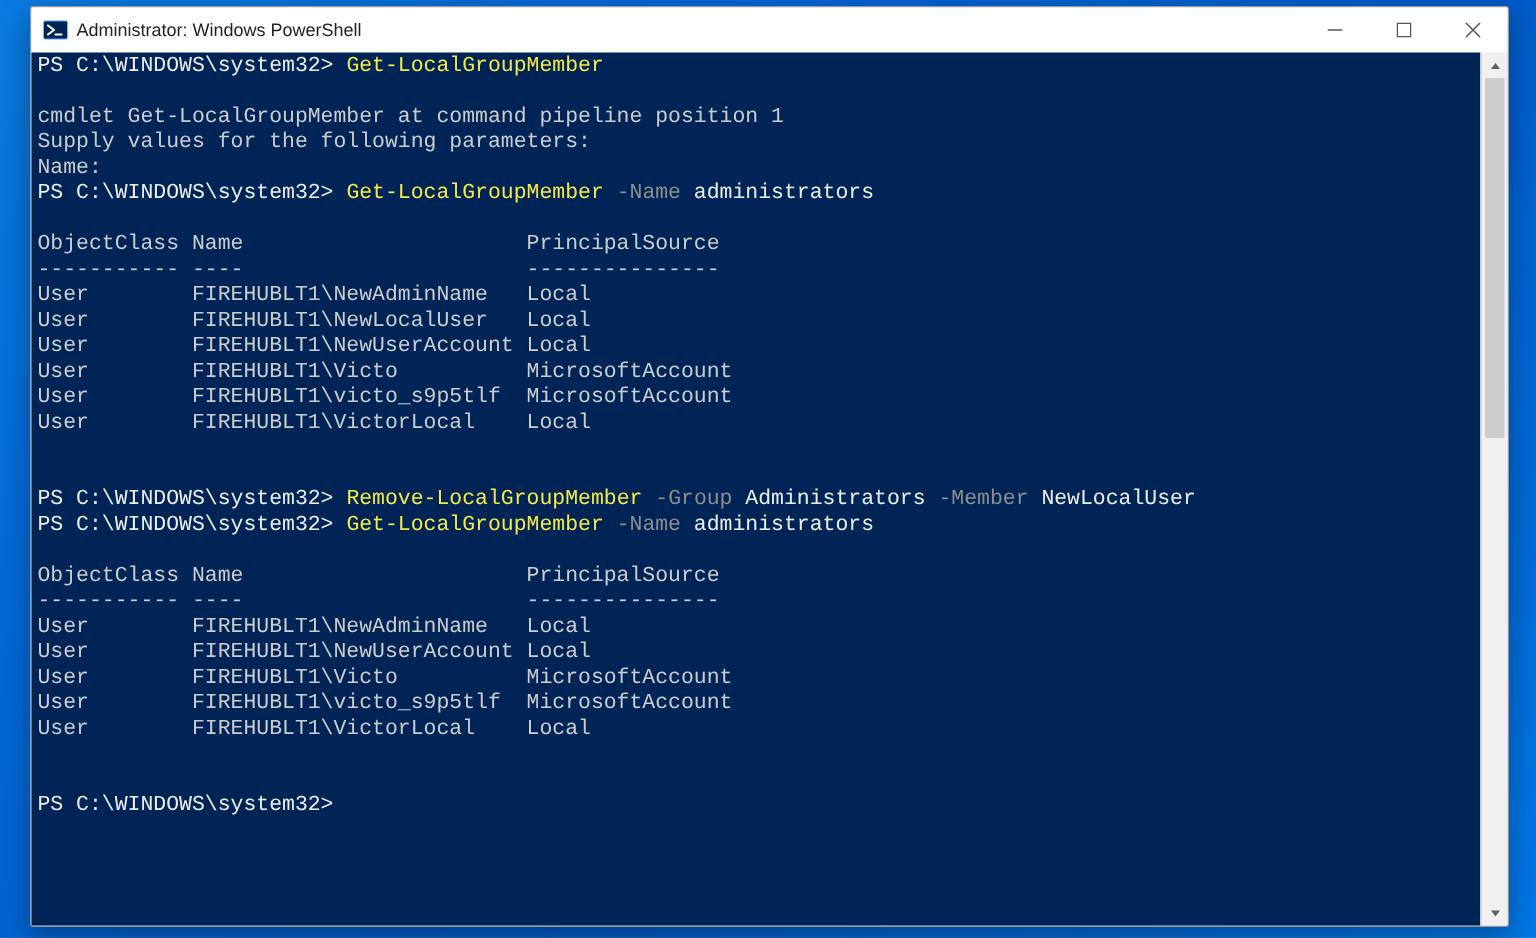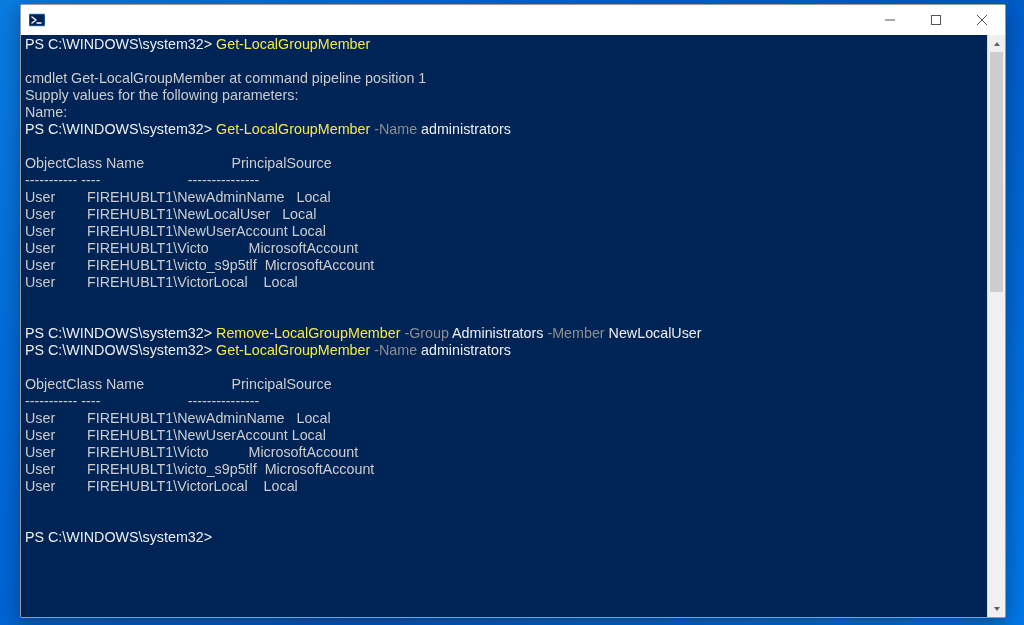--- a/index.html
+++ b/index.html
@@ -59,21 +59,21 @@
 
   .client {
     flex: 1 1 auto;
     display: flex;
     min-height: 0;
   }
   .terminal {
     flex: 1 1 auto;
     background: #012456;
     color: #cccccc;
-    font-family: Liberation Sans, sans-serif;
+    font-family: Liberation Mono, monospace;
     font-size: 14.3px;
     line-height: 17px;
     padding: 1px 2px 2px 4px;
     white-space: pre;
     overflow: hidden;
   }
   .scrollbar {
     flex: 0 0 17px;
     background: #f0f0f0;
     position: relative;
@@ -111,20 +111,21 @@
 
   <div class="titlebar">
     <span class="app-icon">
       <svg width="16" height="16" viewBox="0 0 16 16">
         <rect x="0" y="2" width="16" height="12" rx="1" fill="#012456"></rect>
         <rect x="0" y="2" width="16" height="12" rx="1" fill="none" stroke="#4aa0ff" stroke-width="0.7"></rect>
         <path d="M3 5 L7 8 L3 11" stroke="#ffffff" stroke-width="1.4" fill="none" stroke-linecap="round" stroke-linejoin="round"></path>
         <line x1="8" y1="11" x2="12" y2="11" stroke="#ffffff" stroke-width="1.4" stroke-linecap="round"></line>
       </svg>
     </span>
+    <span class="title">Administrator: Windows PowerShell</span>
     <span class="spacer"></span>
     <div class="winbtn">
       <svg width="10" height="10" viewBox="0 0 10 10">
           <line x1="0" y1="5" x2="10" y2="5" stroke="currentColor" stroke-width="1"></line>
         </svg>
     </div>
     <div class="winbtn">
       <svg width="10" height="10" viewBox="0 0 10 10">
           <rect x="0.5" y="0.5" width="9" height="9" fill="none" stroke="currentColor" stroke-width="1"></rect>
         </svg>

